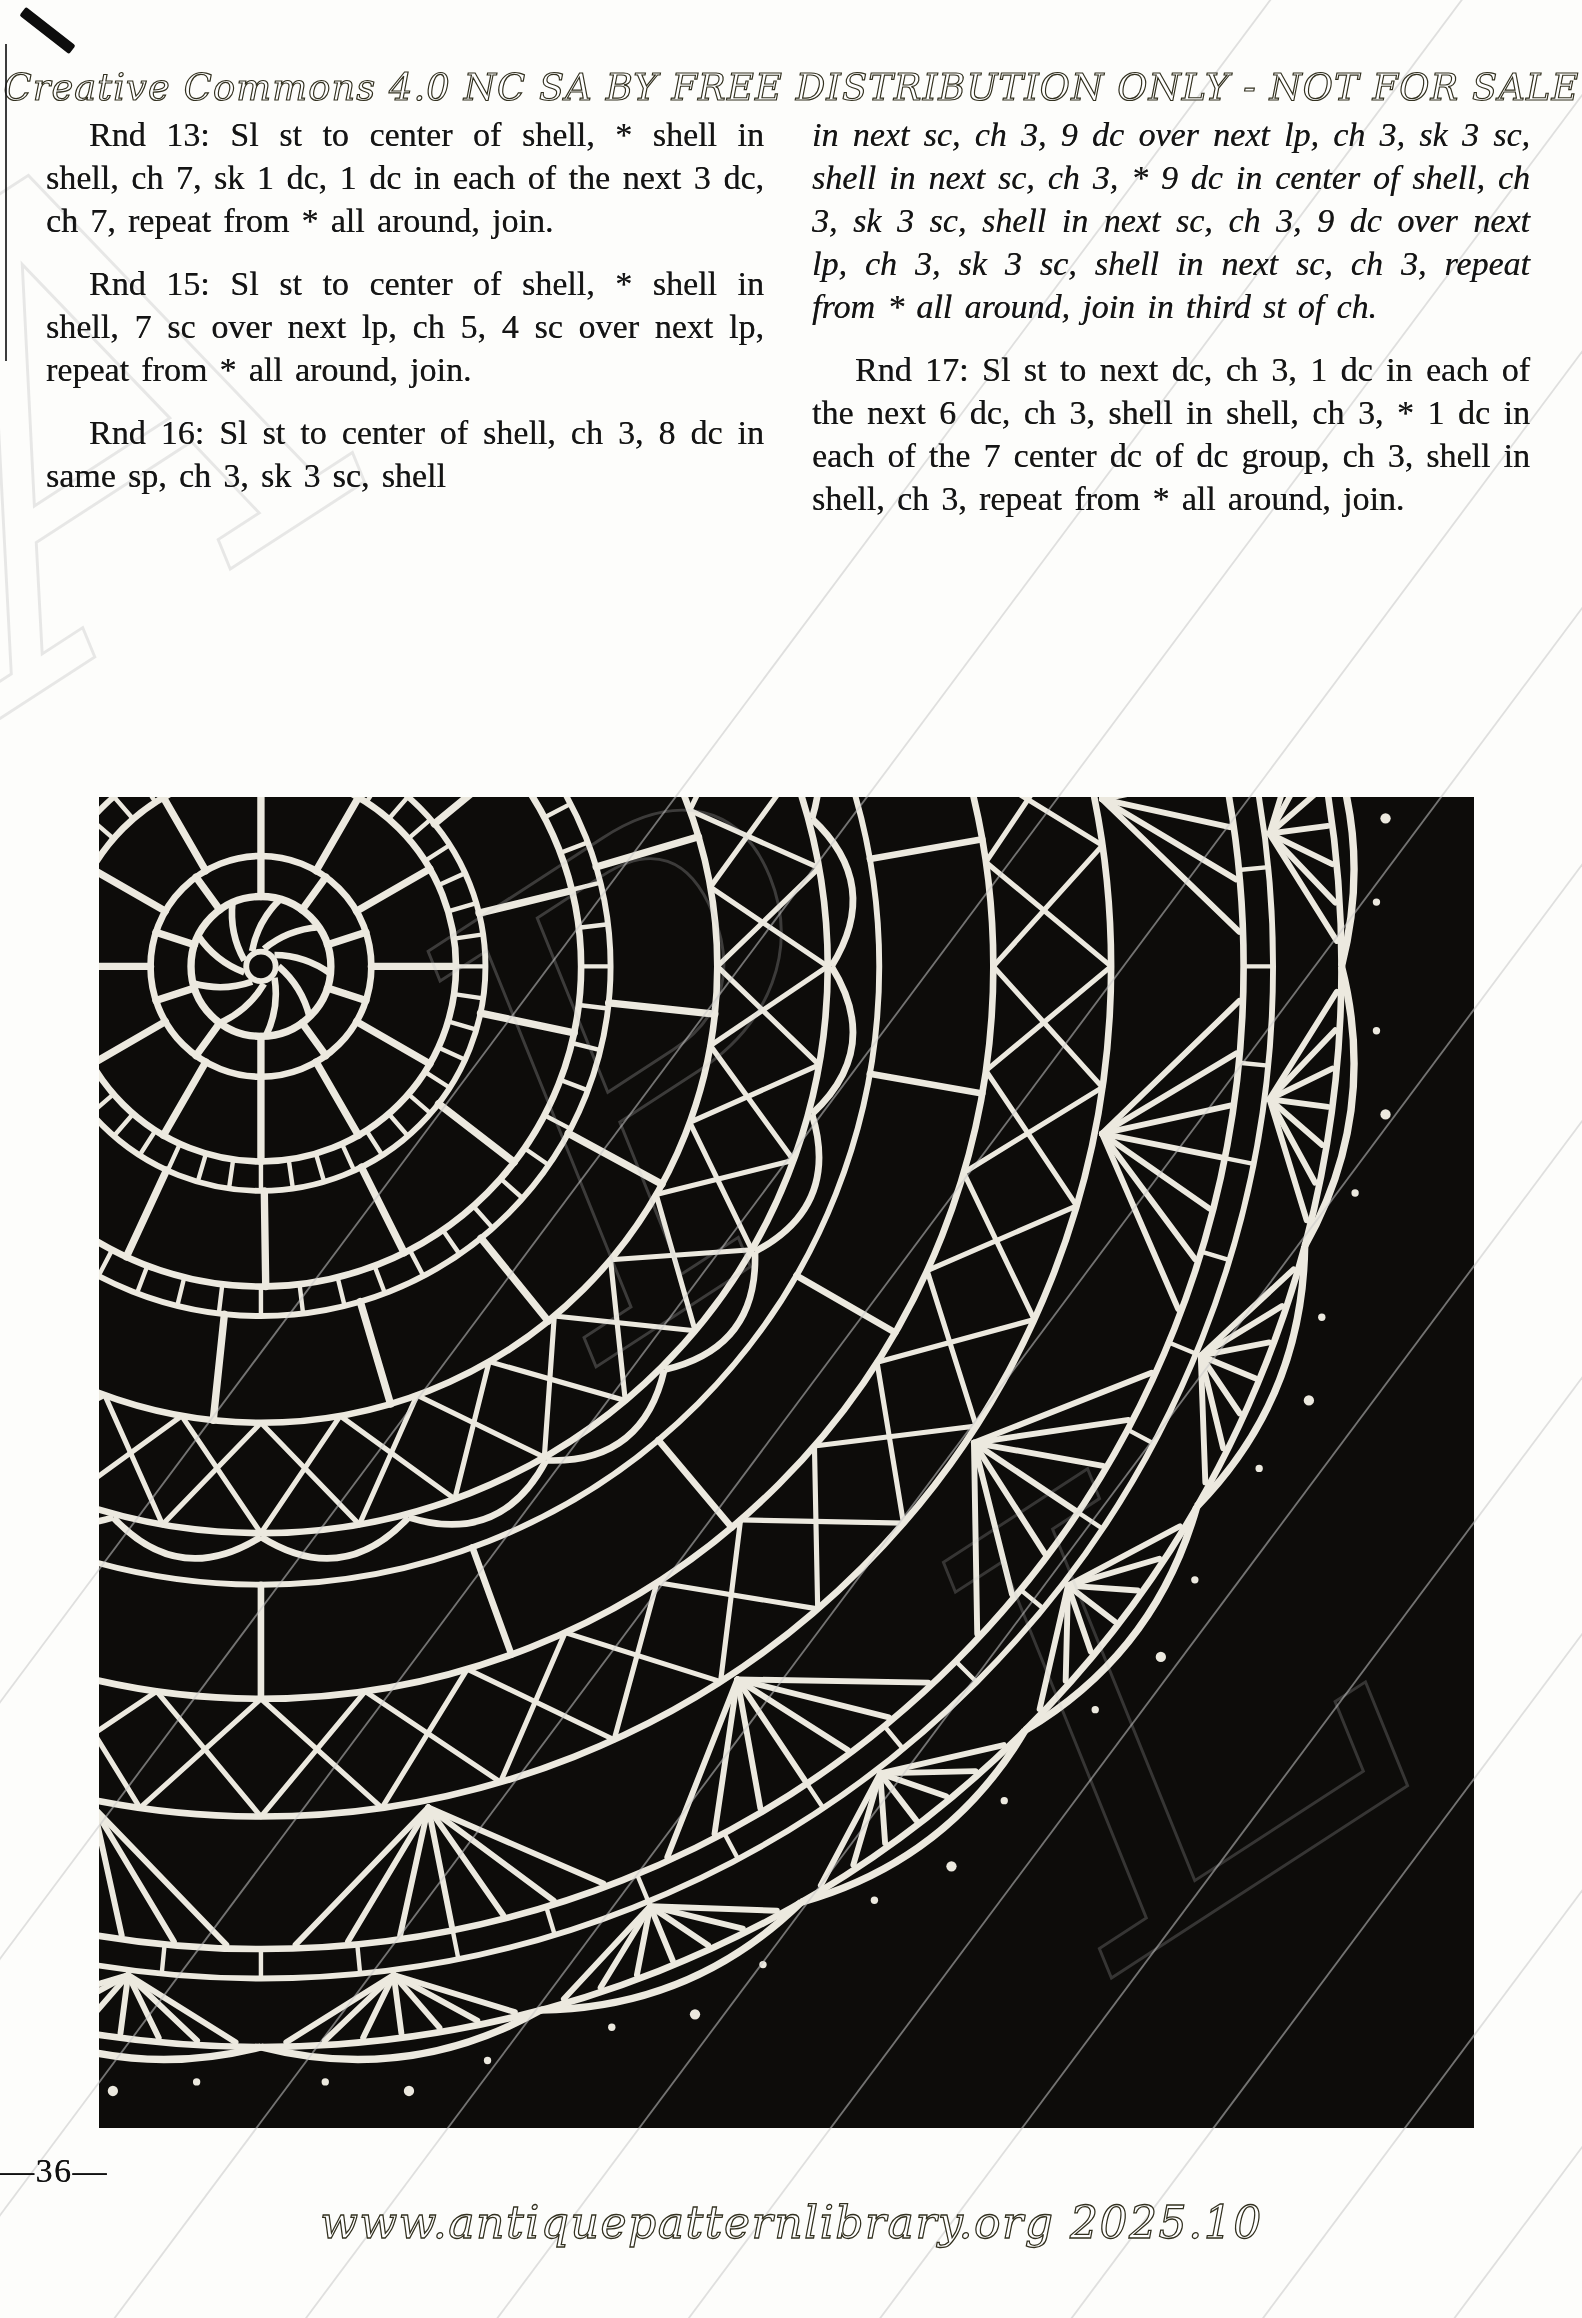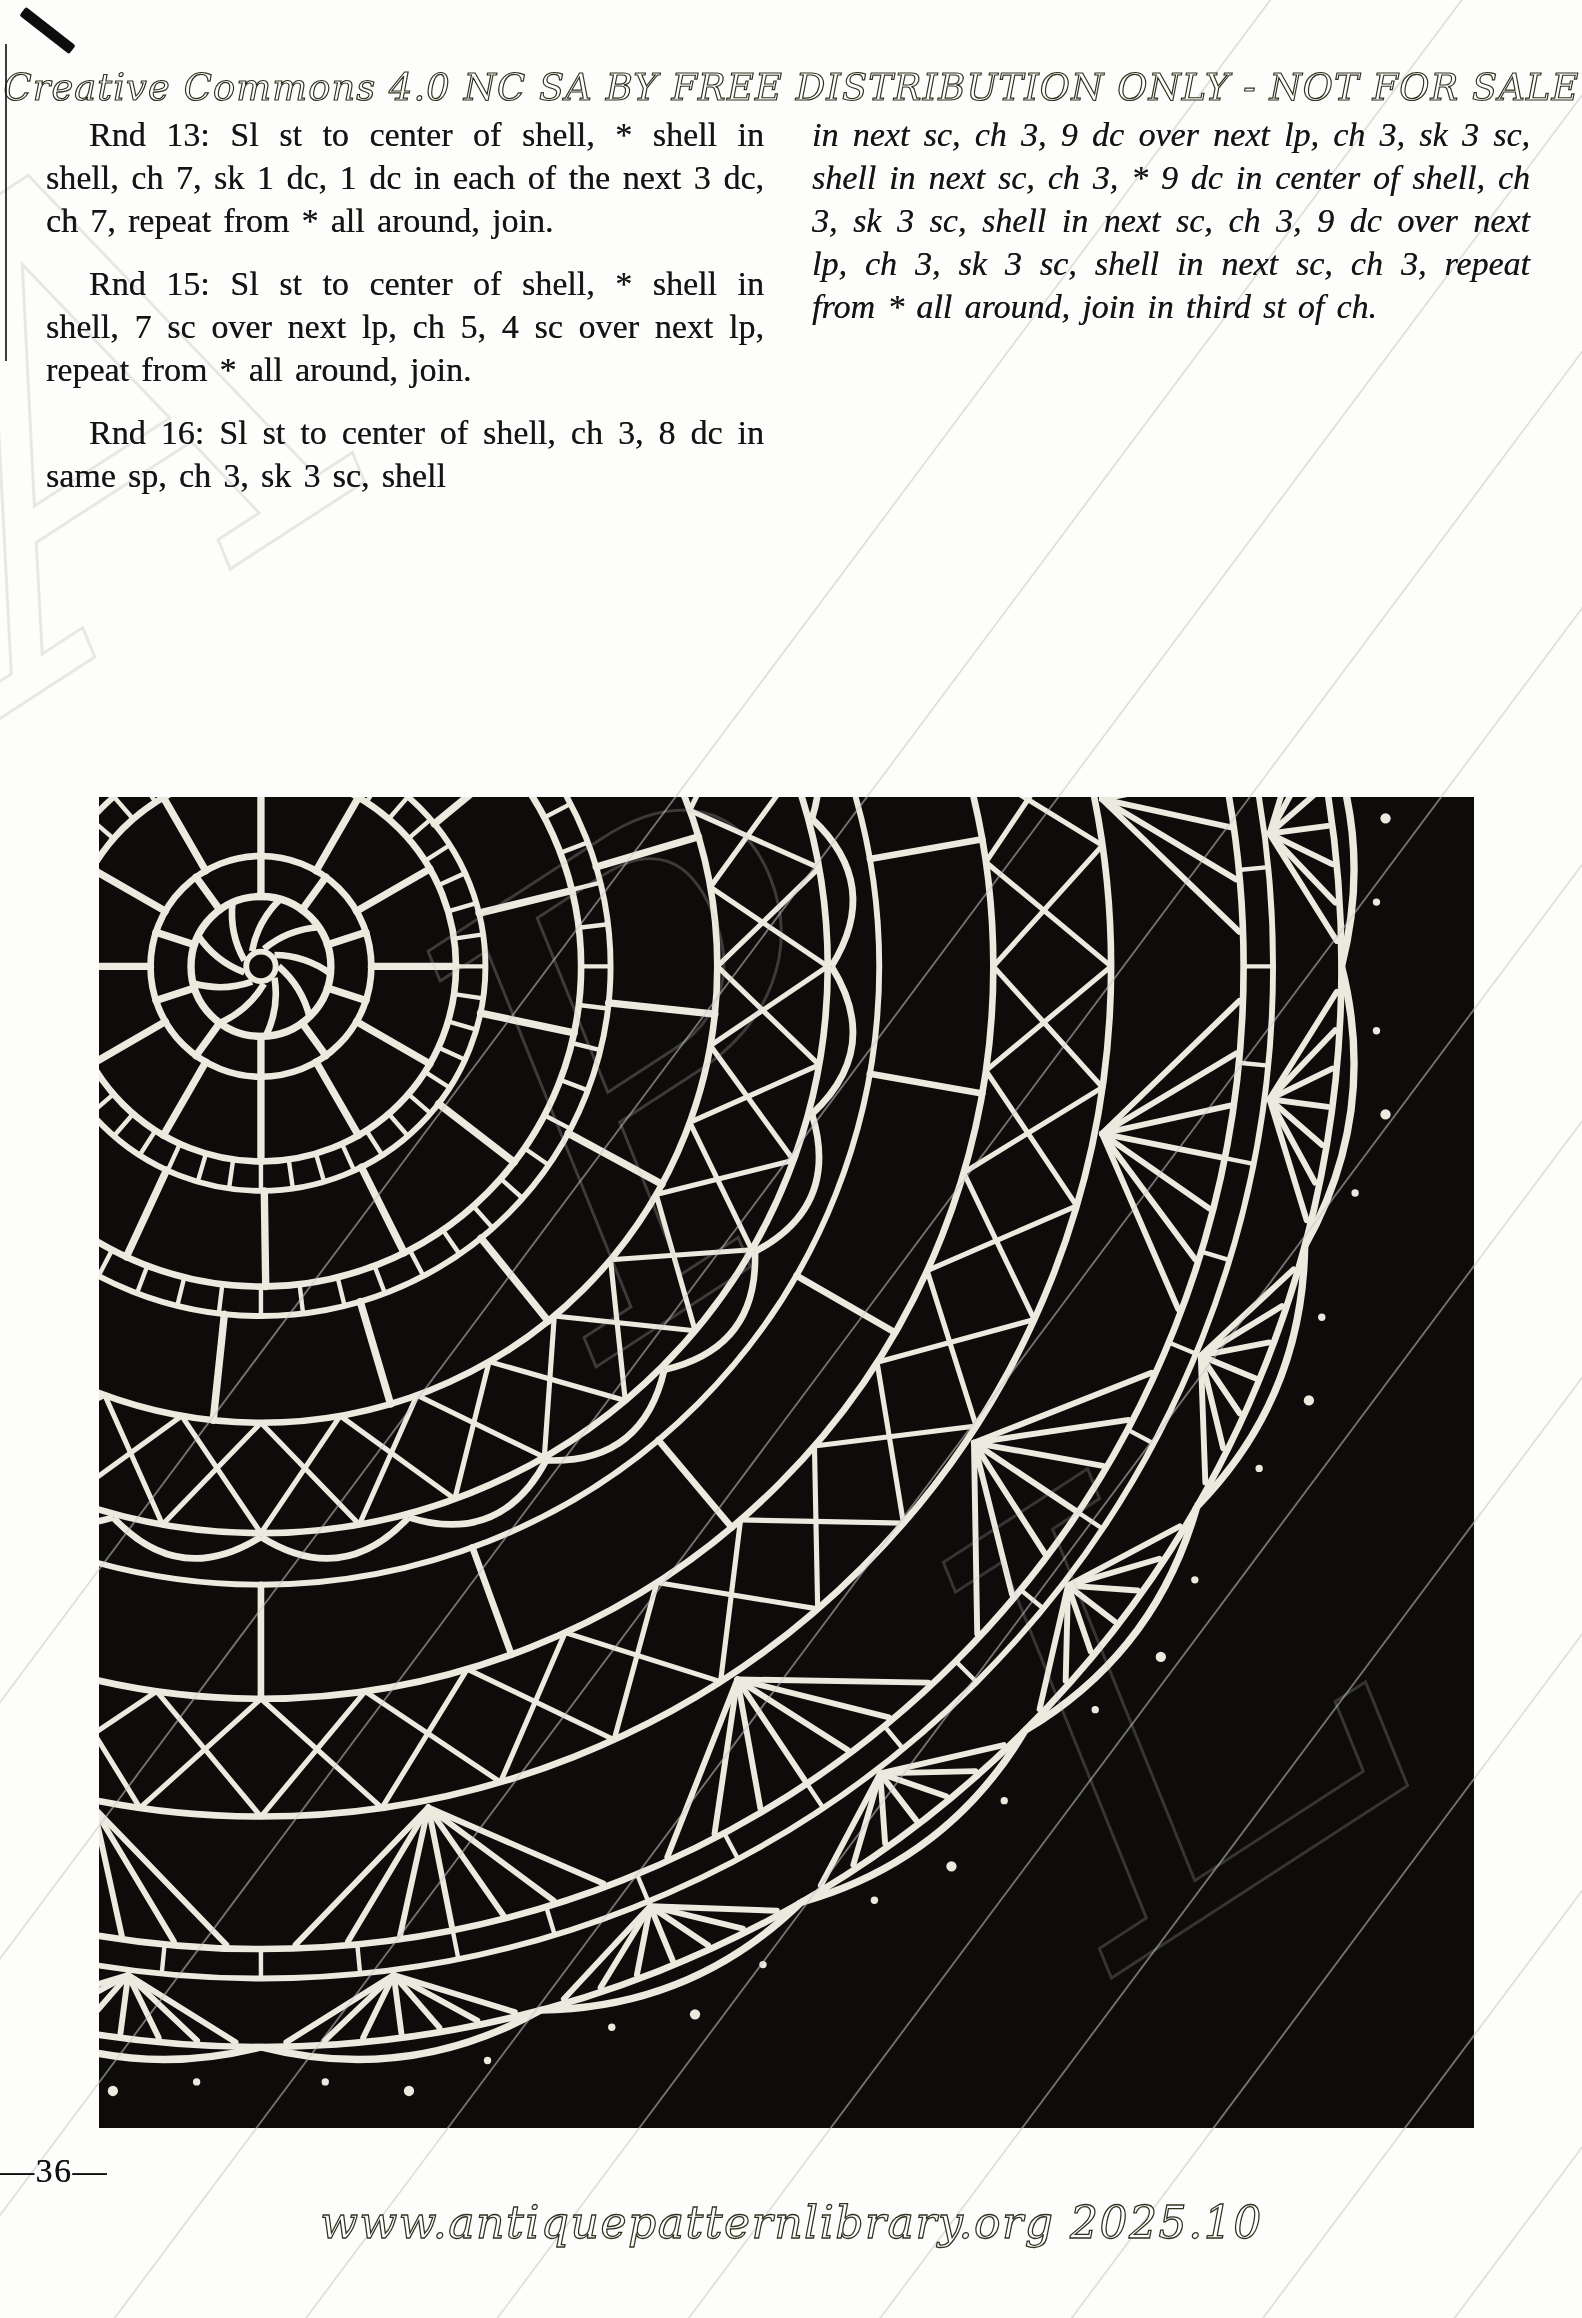--- a/index.html
+++ b/index.html
@@ -77,20 +77,21 @@
   </svg>
 
   <div class="cols">
     <div class="col">
       <p>Rnd 13: Sl st to center of shell, * shell in shell, ch 7, sk 1 dc, 1 dc in each of the next 3 dc, ch 7, repeat from * all around, join.</p>
       <p>Rnd 15: Sl st to center of shell, * shell in shell, 7 sc over next lp, ch 5, 4 sc over next lp, repeat from * all around, join.</p>
       <p>Rnd 16: Sl st to center of shell, ch 3, 8 dc in same sp, ch 3, sk 3 sc, shell</p>
     </div>
     <div class="col">
       <p class="noindent">in next sc, ch 3, 9 dc over next lp, ch 3, sk 3 sc, shell in next sc, ch 3, * 9 dc in center of shell, ch 3, sk 3 sc, shell in next sc, ch 3, 9 dc over next lp, ch 3, sk 3 sc, shell in next sc, ch 3, repeat from * all around, join in third st of ch.</p>
+      <p>Rnd 17: Sl st to next dc, ch 3, 1 dc in each of the next 6 dc, ch 3, shell in shell, ch 3, * 1 dc in each of the 7 center dc of dc group, ch 3, shell in shell, ch 3, repeat from * all around, join.</p>
     </div>
   </div>
 
   <figure class="photo">
     <svg id="lace" width="1375" height="1331" viewBox="0 0 1868 1808">
         <rect x="0" y="0" width="1868" height="1808" fill="#0d0c0a"></rect>
         <circle cx="220" cy="230" r="20" fill="none" stroke="#ece9df" stroke-width="8"></circle>
         <path d="M244 230 Q275.72523087054833 257.1790111009228 285.99254519360477 298.33728103217186" fill="none" stroke="#ece9df" stroke-width="9"></path>
         <path d="M238.38506663485546 245.42690263247695 Q245.2176718706996 286.63981837384125 226.6268650056919 324.7685847746833" fill="none" stroke="#ece9df" stroke-width="9"></path>
         <path d="M224.16755626400632 253.635386072293 Q202.91048393934605 289.59822514817574 164.16040103221508 306.85661446562" fill="none" stroke="#ece9df" stroke-width="9"></path>

